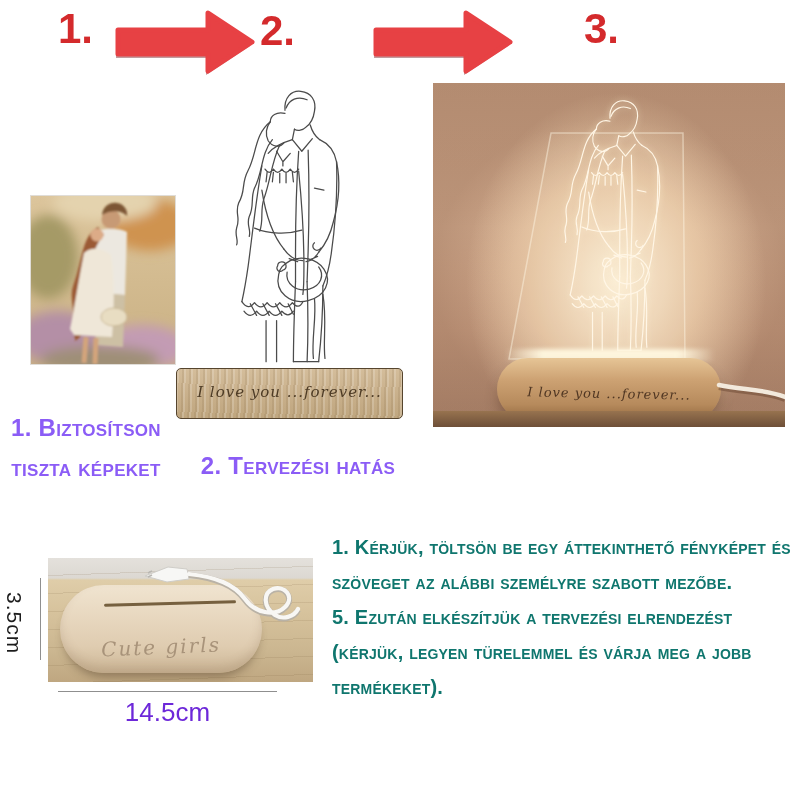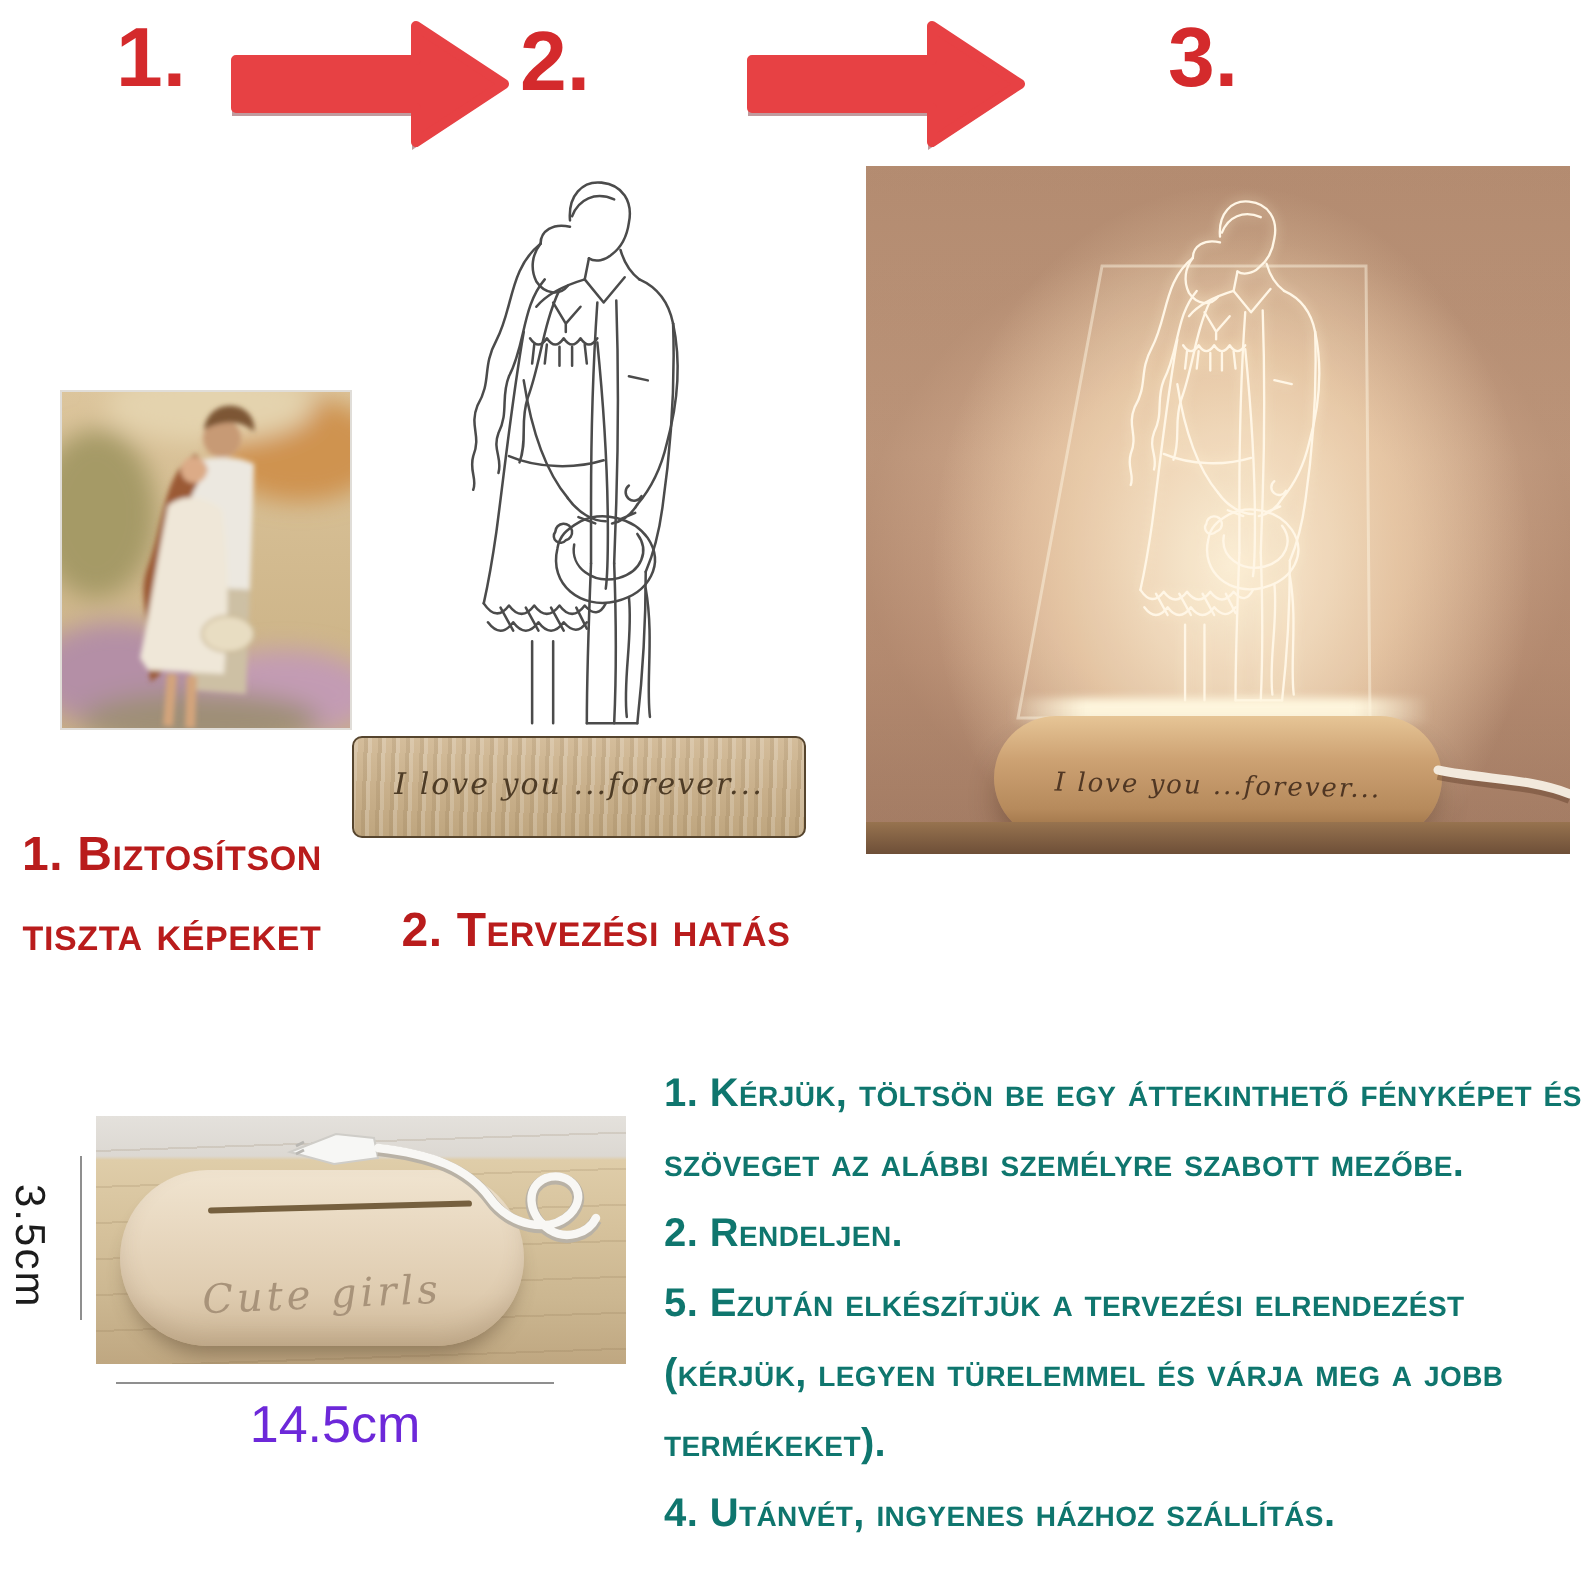--- a/index.html
+++ b/index.html
@@ -41,21 +41,21 @@
       background:linear-gradient(90deg,rgba(255,246,220,0) 0%,rgba(255,248,224,0.95) 18% 82%,rgba(255,246,220,0) 100%);
       filter:blur(2px);}
   .lamp-base{position:absolute;left:64px;top:275px;width:224px;height:62px;border-radius:31px;
       background:linear-gradient(180deg,#e6c596 0%,#cda273 35%,#b68a5c 75%,#93693f 100%);
       box-shadow:0 10px 16px -4px rgba(60,30,10,0.45);}
   .lamp-base .engraving{position:absolute;left:0;top:28px;width:100%;text-align:center;
       font-family:"DejaVu Serif",serif;font-style:italic;font-size:13px;letter-spacing:1px;
       color:rgba(68,44,28,0.9);transform:rotate(1.2deg);}
 
   
-  .caption{position:absolute;font-weight:700;font-variant:small-caps;color:#b91c1c;text-align:center;
+  .caption{position:absolute;font-weight:700;font-variant:small-caps;color:#8b5cf6;text-align:center;
       font-size:24px;line-height:40px;letter-spacing:0.3px;}
   .cap1{left:0;top:408px;width:172px;}
   .cap2{left:188px;top:446px;width:220px;}
   .cap3{left:422px;top:438px;width:372px;font-size:23px;}
 
   
   .base-photo{position:absolute;left:48px;top:558px;width:265px;height:124px;overflow:hidden;
       background:
         repeating-linear-gradient(178deg, rgba(0,0,0,0) 0 17px, rgba(120,95,60,0.14) 17px 18px),
         linear-gradient(180deg,#e4e1dc 0,#dcd8d2 20px,#dfcda9 22px,#d6c29c 45%,#cbb690 75%,#bfa781 100%);}
@@ -223,18 +223,16 @@
       <path d="M141,16 C168,19 186,26 197,41 C207,55 227,59 237,49 C247,39 237,27 225,31 C215,35 215,49 227,57 C235,62 246,59 250,51" fill="none" stroke="#f8f7f4" stroke-width="4.2" stroke-linecap="round"></path>
     </svg>
   </div>
   <div class="dim-line-v"></div>
   <div class="dim-label-v">3.5cm</div>
   <div class="dim-line-h"></div>
   <div class="dim-label-h">14.5cm</div>
 
   <div class="instructions">
     <p>1. Kérjük, töltsön be egy áttekinthető fényképet és szöveget az alábbi személyre szabott mezőbe.</p>
-    <p>2. Rendeljen.</p>
     <p>5. Ezután elkészítjük a tervezési elrendezést (kérjük, legyen türelemmel és várja meg a jobb termékeket).</p>
-    <p>4. Utánvét, ingyenes házhoz szállítás.</p>
   </div>
 
 </div>
 
 </body></html>

